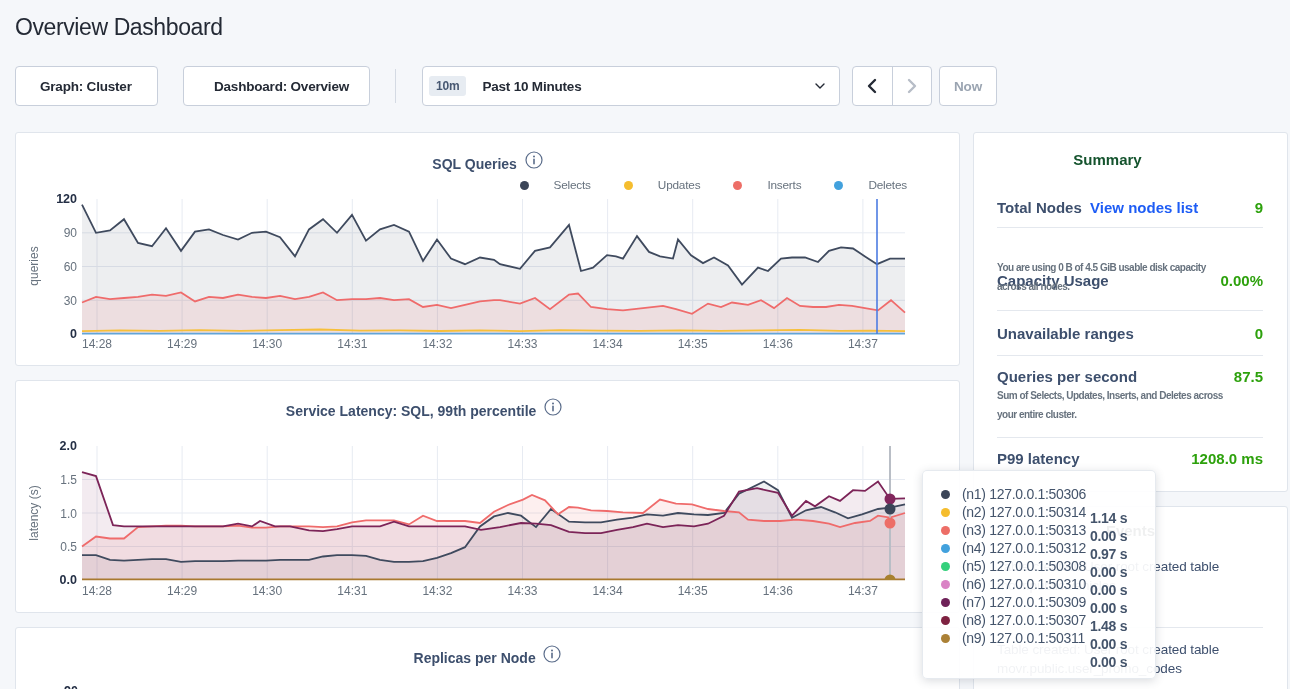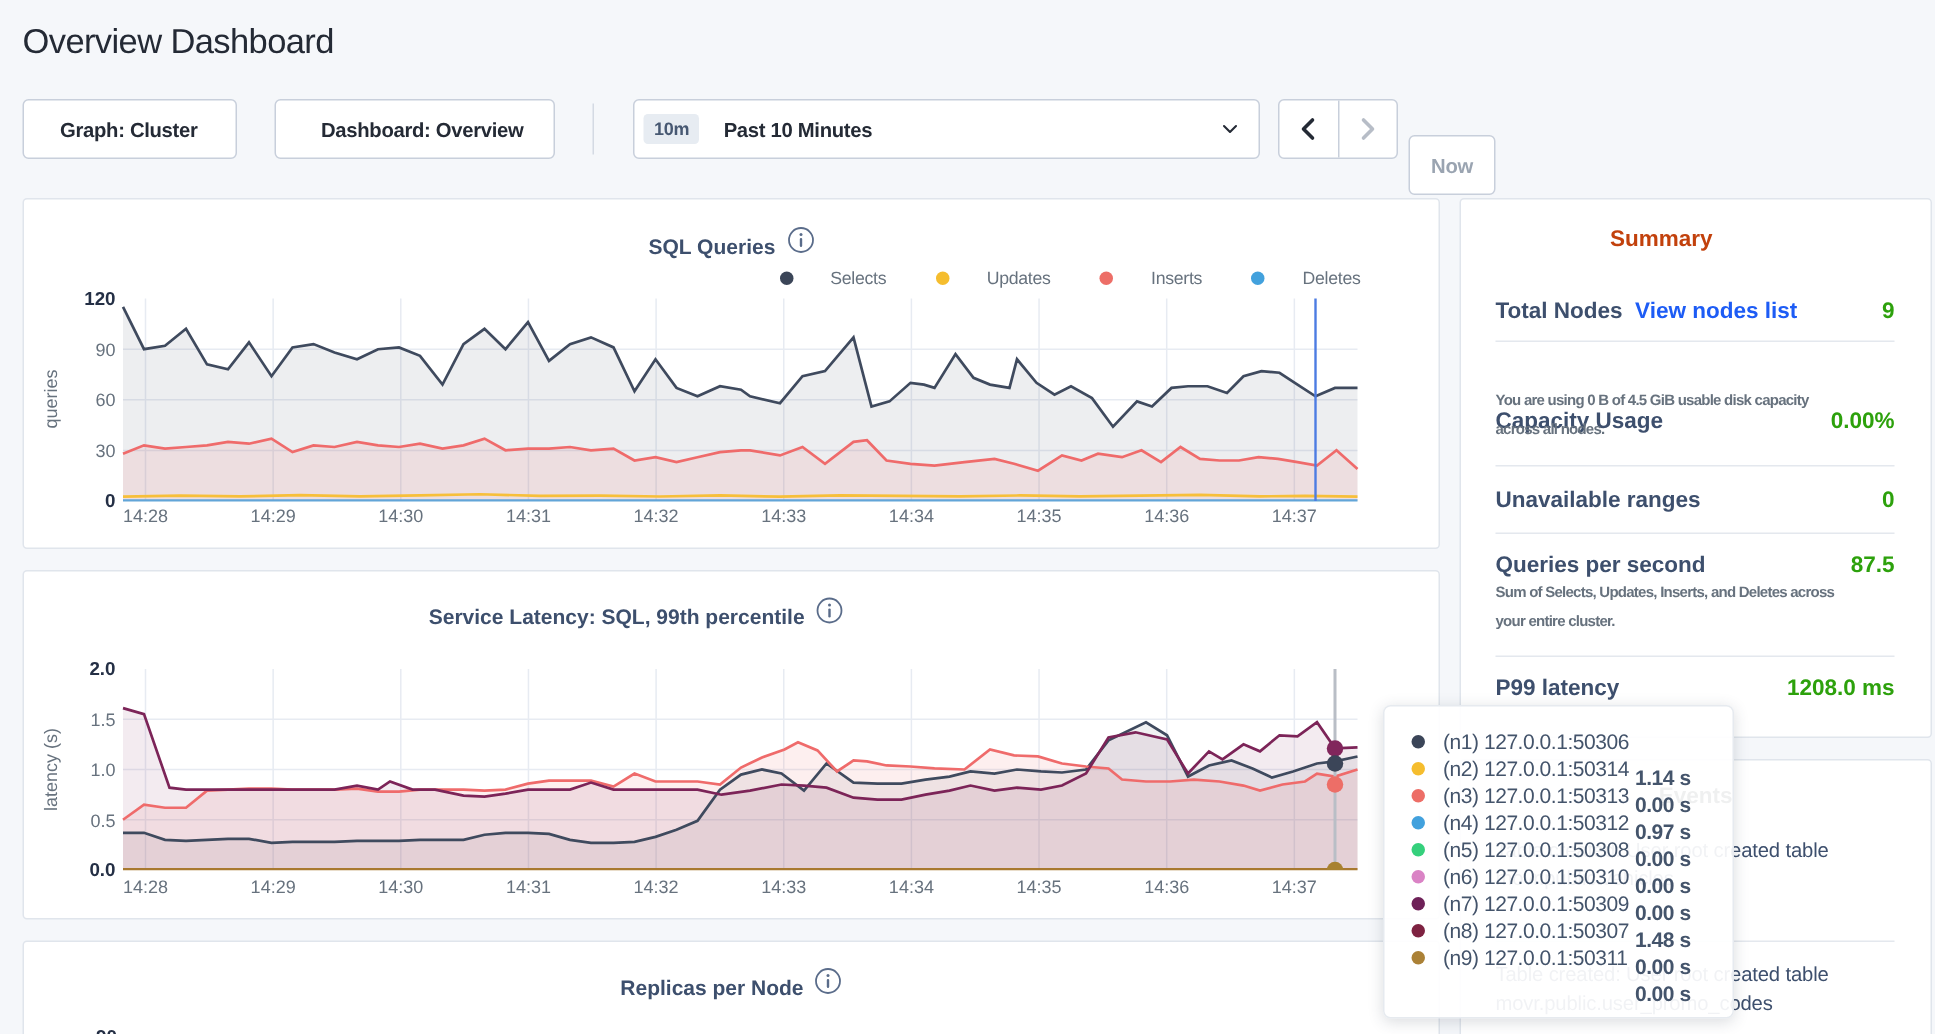--- a/index.html
+++ b/index.html
@@ -54,21 +54,21 @@
     <svg width="10" height="16" viewBox="0 0 10 16">
         <path d="M8 2 L2 8 L8 14" stroke="#242a35" stroke-width="2.4" fill="none" stroke-linecap="round" stroke-linejoin="round"></path>
       </svg>
   </div>
   <div style="width:39px; height:100%; display:flex; align-items:center; justify-content:center;">
     <svg width="10" height="16" viewBox="0 0 10 16">
         <path d="M2 2 L8 8 L2 14" stroke="#b7bdc7" stroke-width="2.4" fill="none" stroke-linecap="round" stroke-linejoin="round"></path>
       </svg>
   </div>
 </div>
-<div class="ctrl" style="left:939px; width:58px; justify-content:center; color:#9aa4b1;margin-top:24px;">Now</div>
+<div class="ctrl" style="left:939px; width:58px; justify-content:center; color:#9aa4b1;">Now</div>
 
 <div class="card" style="left:15px; top:132px; width:945px; height:234px;"></div>
 <div class="ctitle" style="left:15px; top:151px; width:945px;">SQL Queries&nbsp;&nbsp;<svg class="info" width="18" height="18" viewBox="0 0 18 18">
       <circle cx="9" cy="9" r="8" fill="none" stroke="#5a6c8a" stroke-width="1.2"></circle>
       <circle cx="9" cy="5.4" r="1" fill="#5a6c8a"></circle>
       <rect x="8.2" y="7.6" width="1.6" height="6" rx="0.8" fill="#5a6c8a"></rect>
     </svg></div>
 <div class="legend">
 <span class="dot" style="background:#3b4558"></span>
     <span class="ltxt">Selects</span>
@@ -170,21 +170,21 @@
 
 <div class="card" style="left:15px; top:627px; width:945px; height:80px;"></div>
 <div class="ctitle" style="left:15px; top:645px; width:945px;">Replicas per Node&nbsp;&nbsp;<svg class="info" width="18" height="18" viewBox="0 0 18 18">
       <circle cx="9" cy="9" r="8" fill="none" stroke="#5a6c8a" stroke-width="1.2"></circle>
       <circle cx="9" cy="5.4" r="1" fill="#5a6c8a"></circle>
       <rect x="8.2" y="7.6" width="1.6" height="6" rx="0.8" fill="#5a6c8a"></rect>
     </svg></div>
 <div class="abs" style="left:64px; top:684px; font-size:12.5px; font-weight:700; color:#242f45;">90</div>
 
 <div class="card" style="left:973px; top:132px; width:315px; height:360px;"></div>
-<div class="abs" style="left:973px; top:151px; width:269px; text-align:center; font-size:15px; font-weight:700; color:#c2410c;">Summary</div>
+<div class="abs" style="left:973px; top:151px; width:269px; text-align:center; font-size:15px; font-weight:700; color:#14532d;">Summary</div>
 <div class="sumrow" style="top:199px;">Total Nodes&nbsp;&nbsp;<span style="color:#1d5cf5;">View nodes list</span><span class="sumval">9</span></div>
 <div class="sdiv" style="top:227px;"></div>
 <div class="sumrow" style="top:244px;margin-top:28px;">Capacity Usage<span class="sumval">0.00%</span></div>
 <div class="sumdesc" style="top:259px;">You are using 0 B of 4.5 GiB usable disk capacity<br>across all nodes.</div>
 <div class="sdiv" style="top:310px;"></div>
 <div class="sumrow" style="top:325px;">Unavailable ranges<span class="sumval">0</span></div>
 <div class="sdiv" style="top:355px;"></div>
 <div class="sumrow" style="top:368px;">Queries per second<span class="sumval">87.5</span></div>
 <div class="sumdesc" style="top:387px;">Sum of Selects, Updates, Inserts, and Deletes across<br>your entire cluster.</div>
 <div class="sdiv" style="top:437px;"></div>

